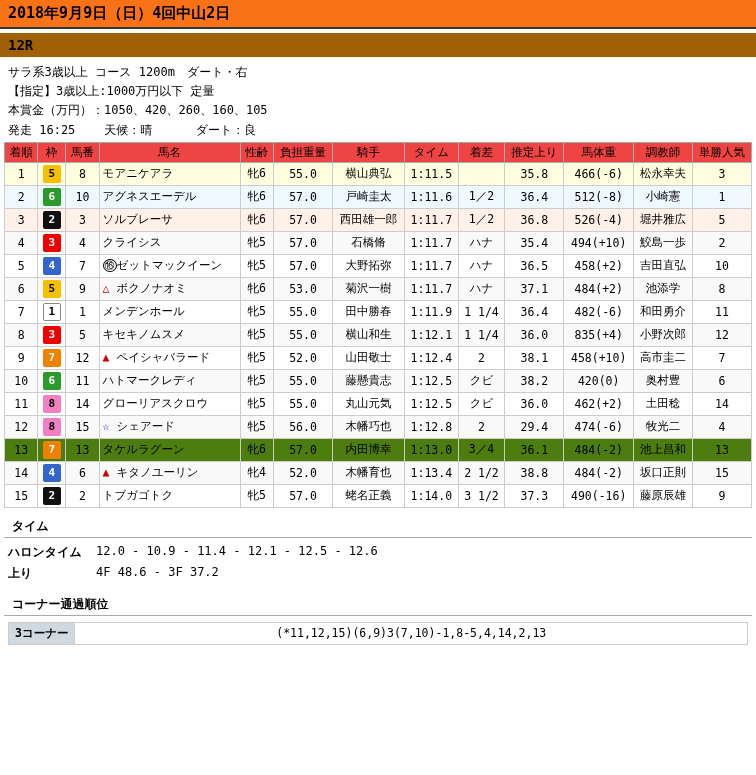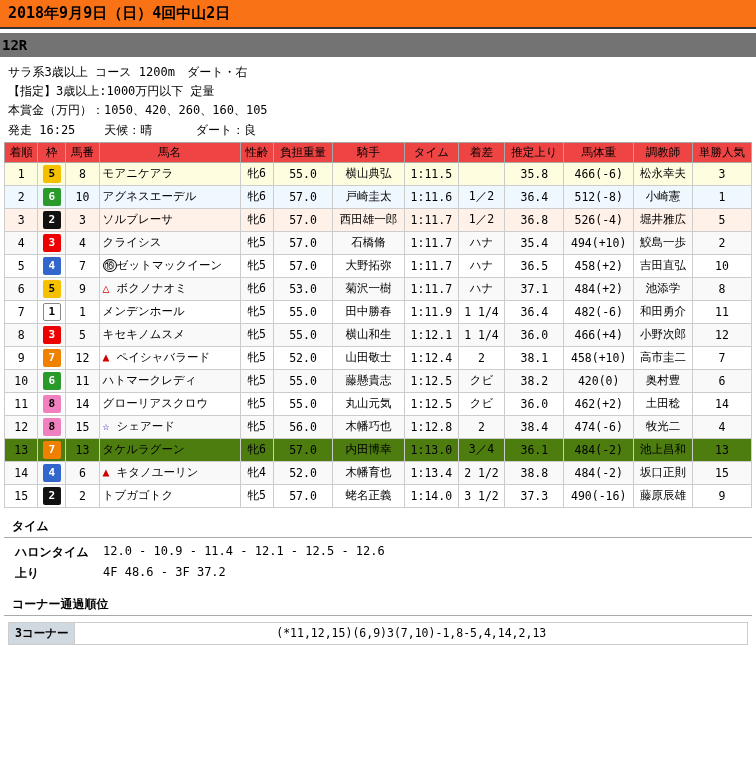--- a/index.html
+++ b/index.html
@@ -11,22 +11,22 @@
       width: 756px;
     }
     .header {
       background: #f97316;
       border-bottom: 2px solid #333;
       padding: 4px 8px;
       font-size: 15px;
       font-weight: bold;
     }
     .race-num {
-      background: #737373;
-      padding: 4px 2px;
+      background: #a16207;
+      padding: 4px 8px;
       font-size: 14px;
       font-weight: bold;
       margin: 4px 0;
     }
     .info-section {
       padding: 2px 8px;
       line-height: 1.6;
     }
     .table-wrap {
       padding: 0 4px;
@@ -72,21 +72,21 @@
     }
     .mark { color: #c00; font-weight: bold; }
     .section-title {
       font-weight: bold;
       padding: 6px 8px 2px 8px;
       font-size: 12px;
       border-bottom: 1px solid #aaa;
       margin: 4px 4px 2px 4px;
     }
     .time-section {
-      padding: 2px 15px;
+      padding: 2px 8px;
     }
     .time-row {
       display: flex;
       gap: 8px;
       padding: 2px 0;
     }
     .time-label {
       min-width: 80px;
       font-weight: bold;
     }
@@ -264,21 +264,21 @@
             <td>8</td>
             <td><span class="waku-cell waku-3">3</span></td>
             <td>5</td>
             <td class="td-left">キセキノムスメ</td>
             <td>牝5</td>
             <td>55.0</td>
             <td>横山和生</td>
             <td>1:12.1</td>
             <td>1 1/4</td>
             <td>36.0</td>
-            <td>466(+4)</td>
+            <td>835(+4)</td>
             <td>小野次郎</td>
             <td>12</td>
           </tr>
           <tr style="background: rgb(255, 255, 255);">
             <td>9</td>
             <td><span class="waku-cell waku-7">7</span></td>
             <td>12</td>
             <td class="td-left"><span class="mark">▲</span> ペイシャバラード</td>
             <td>牝5</td>
             <td>52.0</td>
@@ -323,21 +323,21 @@
           <tr style="background: rgb(249, 249, 249);">
             <td>12</td>
             <td><span class="waku-cell waku-8">8</span></td>
             <td>15</td>
             <td class="td-left"><span class="mark" style="color: rgb(0, 0, 170);">☆</span> シェアード</td>
             <td>牝5</td>
             <td>56.0</td>
             <td>木幡巧也</td>
             <td>1:12.8</td>
             <td>2</td>
-            <td>38.4</td>
+            <td>29.4</td>
             <td>474(-6)</td>
             <td>牧光二</td>
             <td>4</td>
           </tr>
           <tr style="background: #4d7c0f;">
             <td>13</td>
             <td><span class="waku-cell waku-7">7</span></td>
             <td>13</td>
             <td class="td-left">タケルラグーン</td>
             <td>牝6</td>

